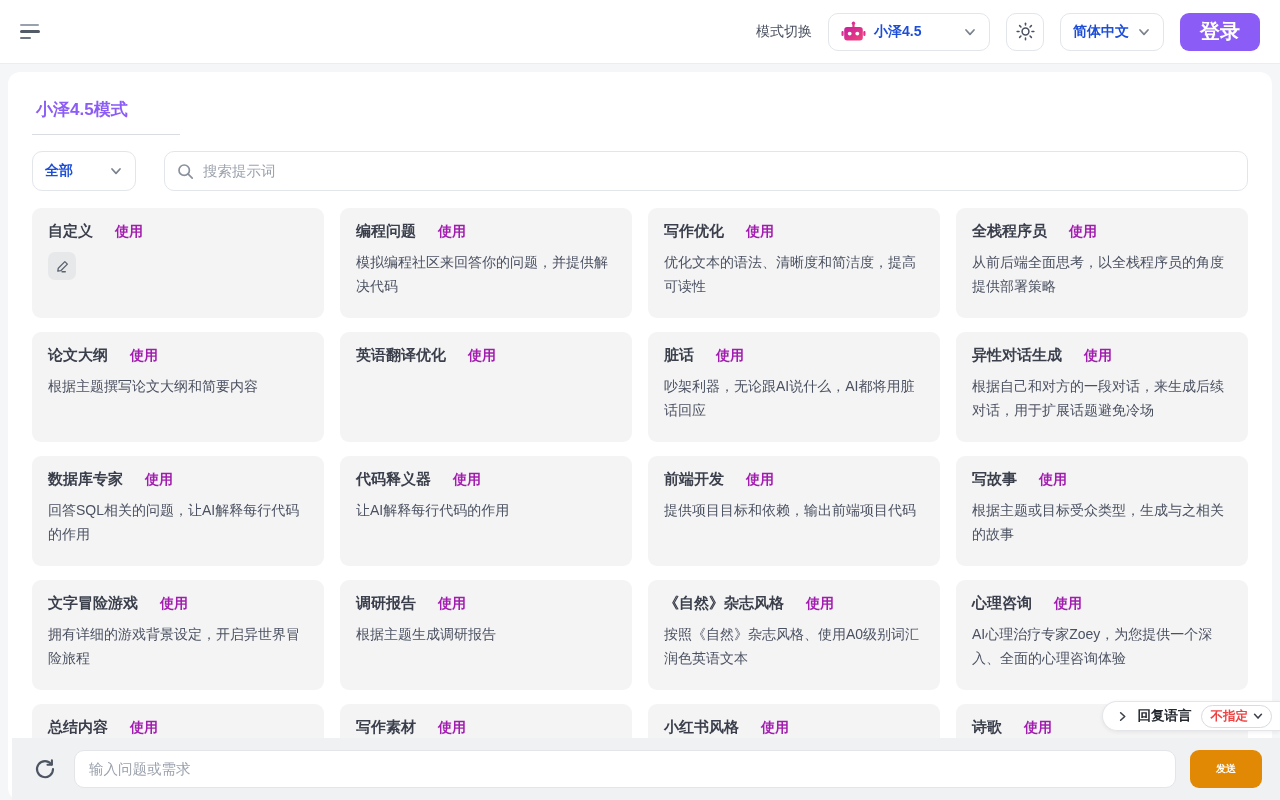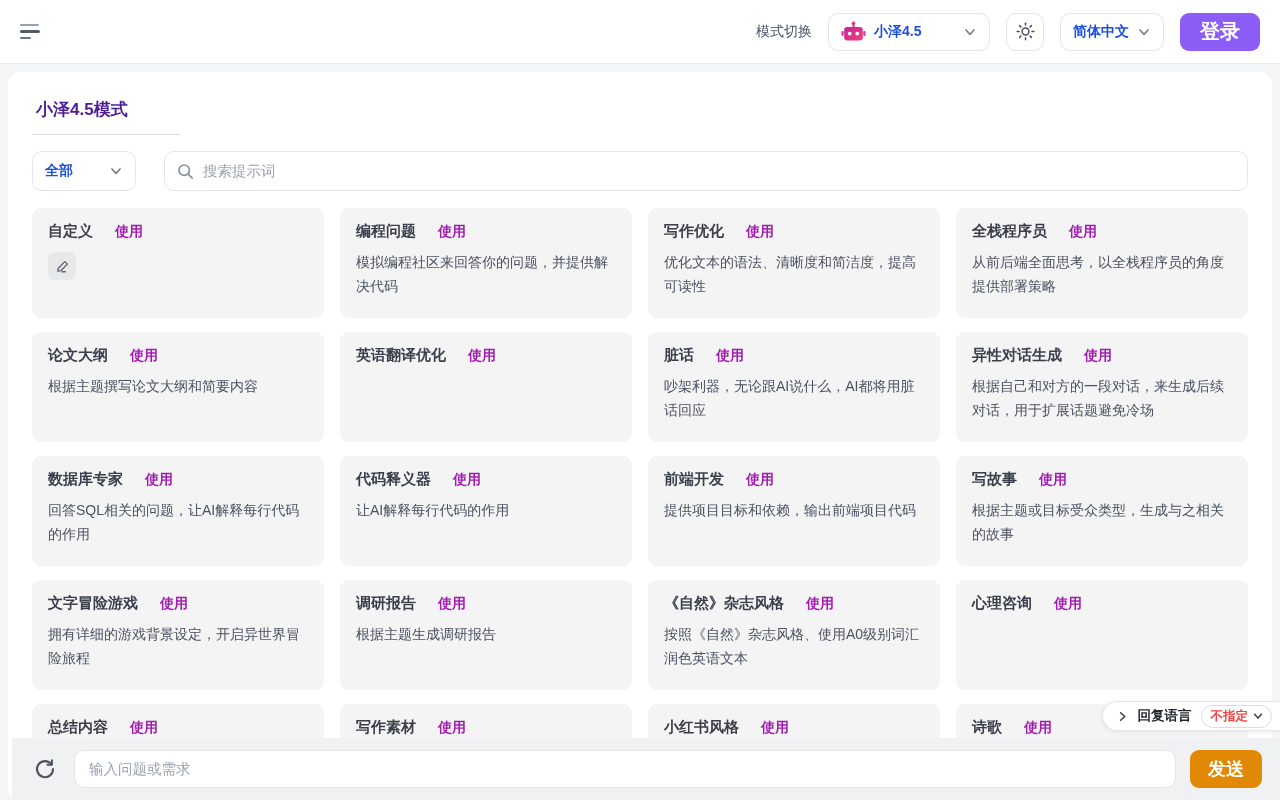--- a/index.html
+++ b/index.html
@@ -24,21 +24,21 @@
   .pill-select .val { font-size:14px; color:#1d4ed8; font-weight:600; }
   .chev { width:14px; height:14px; }
   .icon-btn { width:38px; height:38px; border:1px solid #e2e5e9; border-radius:10px; background:#fff;
     display:flex; align-items:center; justify-content:center; cursor:pointer; }
   .login-btn { height:38px; padding:0 20px; background:#8b5cf6; border:none; border-radius:9px;
     color:#fff; font-size:20px; font-weight:700; cursor:pointer; }
 
   
   .main { margin:8px 8px 0; background:#fff; border-radius:12px; height:728px;
     padding:26px 24px 0; overflow:hidden; }
-  .page-title { display:inline-block; font-size:17px; font-weight:700; color:#4c1d95;
+  .page-title { display:inline-block; font-size:17px; font-weight:700; color:#8b5cf6;
     padding:0 52px 13px 4px; border-bottom:1px solid #d9dce1; }
   .filter-row { display:flex; gap:28px; margin-top:16px; }
   .filter-select { width:104px; height:40px; justify-content:space-between; }
   .filter-select .val { font-weight:700; }
   .search-box { flex:1; height:40px; border:1px solid #e2e5e9; border-radius:10px; background:#fff;
     display:flex; align-items:center; padding:0 12px; gap:9px; }
   .search-box input { border:none; outline:none; flex:1; font-size:14.5px; color:#2a3038;
     font-family:inherit; background:transparent; }
   .search-box input::placeholder { color:#9ba2ad; }
 
@@ -64,21 +64,21 @@
 
   
   .composer { position:fixed; left:12px; right:0; bottom:0; height:62px; background:#f0f1f3;
     display:flex; align-items:center; padding:0 18px; gap:14px; z-index:10; }
   .refresh-btn { width:30px; height:30px; display:flex; align-items:center; justify-content:center;
     cursor:pointer; flex:none; }
   .composer-input { flex:1; height:38px; border:1px solid #e3e5e8; border-radius:10px; background:#fff;
     padding:0 14px; font-size:14.5px; color:#2a3038; outline:none; font-family:inherit; }
   .composer-input::placeholder { color:#9ba2ad; }
   .send-btn { width:72px; height:38px; background:#e18904; border:none; border-radius:9px;
-    color:#fff; font-size:18px; font-weight:700; cursor:pointer; flex:none; }
+    color:#fff; font-size:10px; font-weight:700; cursor:pointer; flex:none; }
 </style>
 </head>
 <body>
 
 <div class="header">
   <div class="hamburger">
       <i></i>
       <i></i>
       <i></i>
     </div>
@@ -292,20 +292,21 @@
       <a class="card-use">使用</a>
     </div>
   <div class="card-desc">按照《自然》杂志风格、使用A0级别词汇润色英语文本</div>
       </div>
 
   <div class="card">
     <div class="card-head">
       <span class="card-title">心理咨询</span>
       <a class="card-use">使用</a>
     </div>
+  <div class="card-desc">AI心理治疗专家Zoey，为您提供一个深入、全面的心理咨询体验</div>
       </div>
 
   <div class="card">
     <div class="card-head">
       <span class="card-title">总结内容</span>
       <a class="card-use">使用</a>
     </div>
   </div>
 
   <div class="card">

